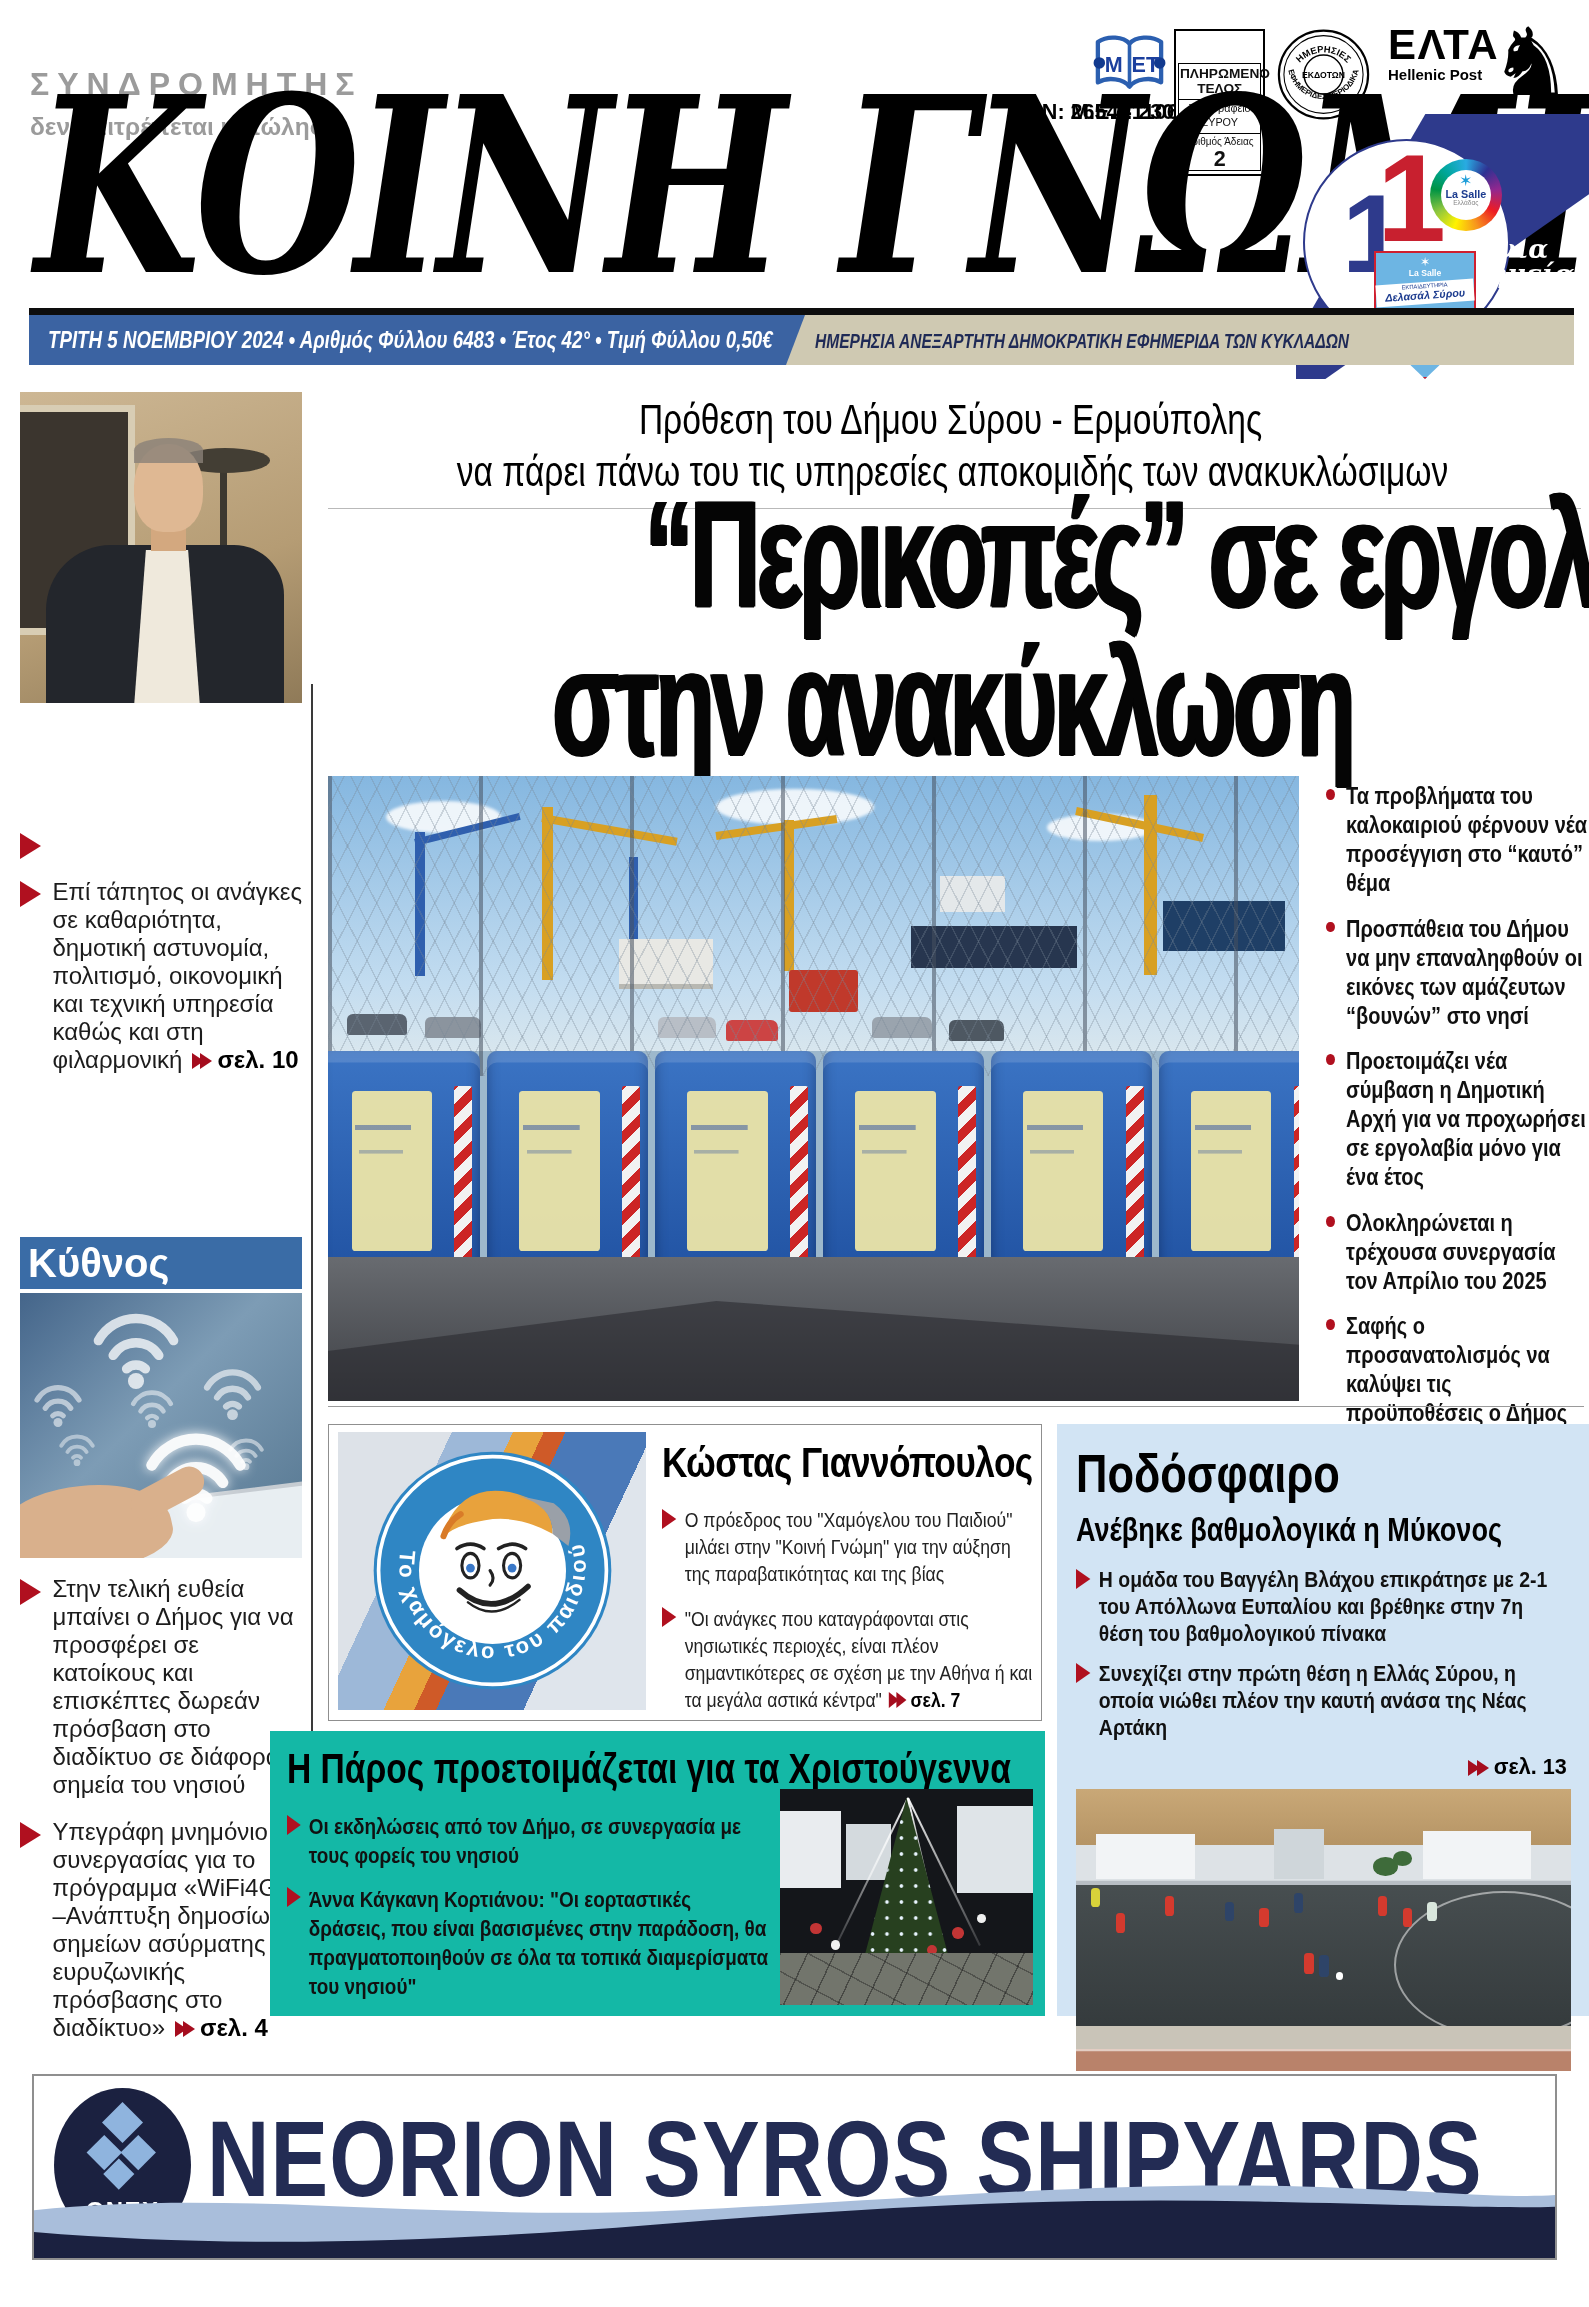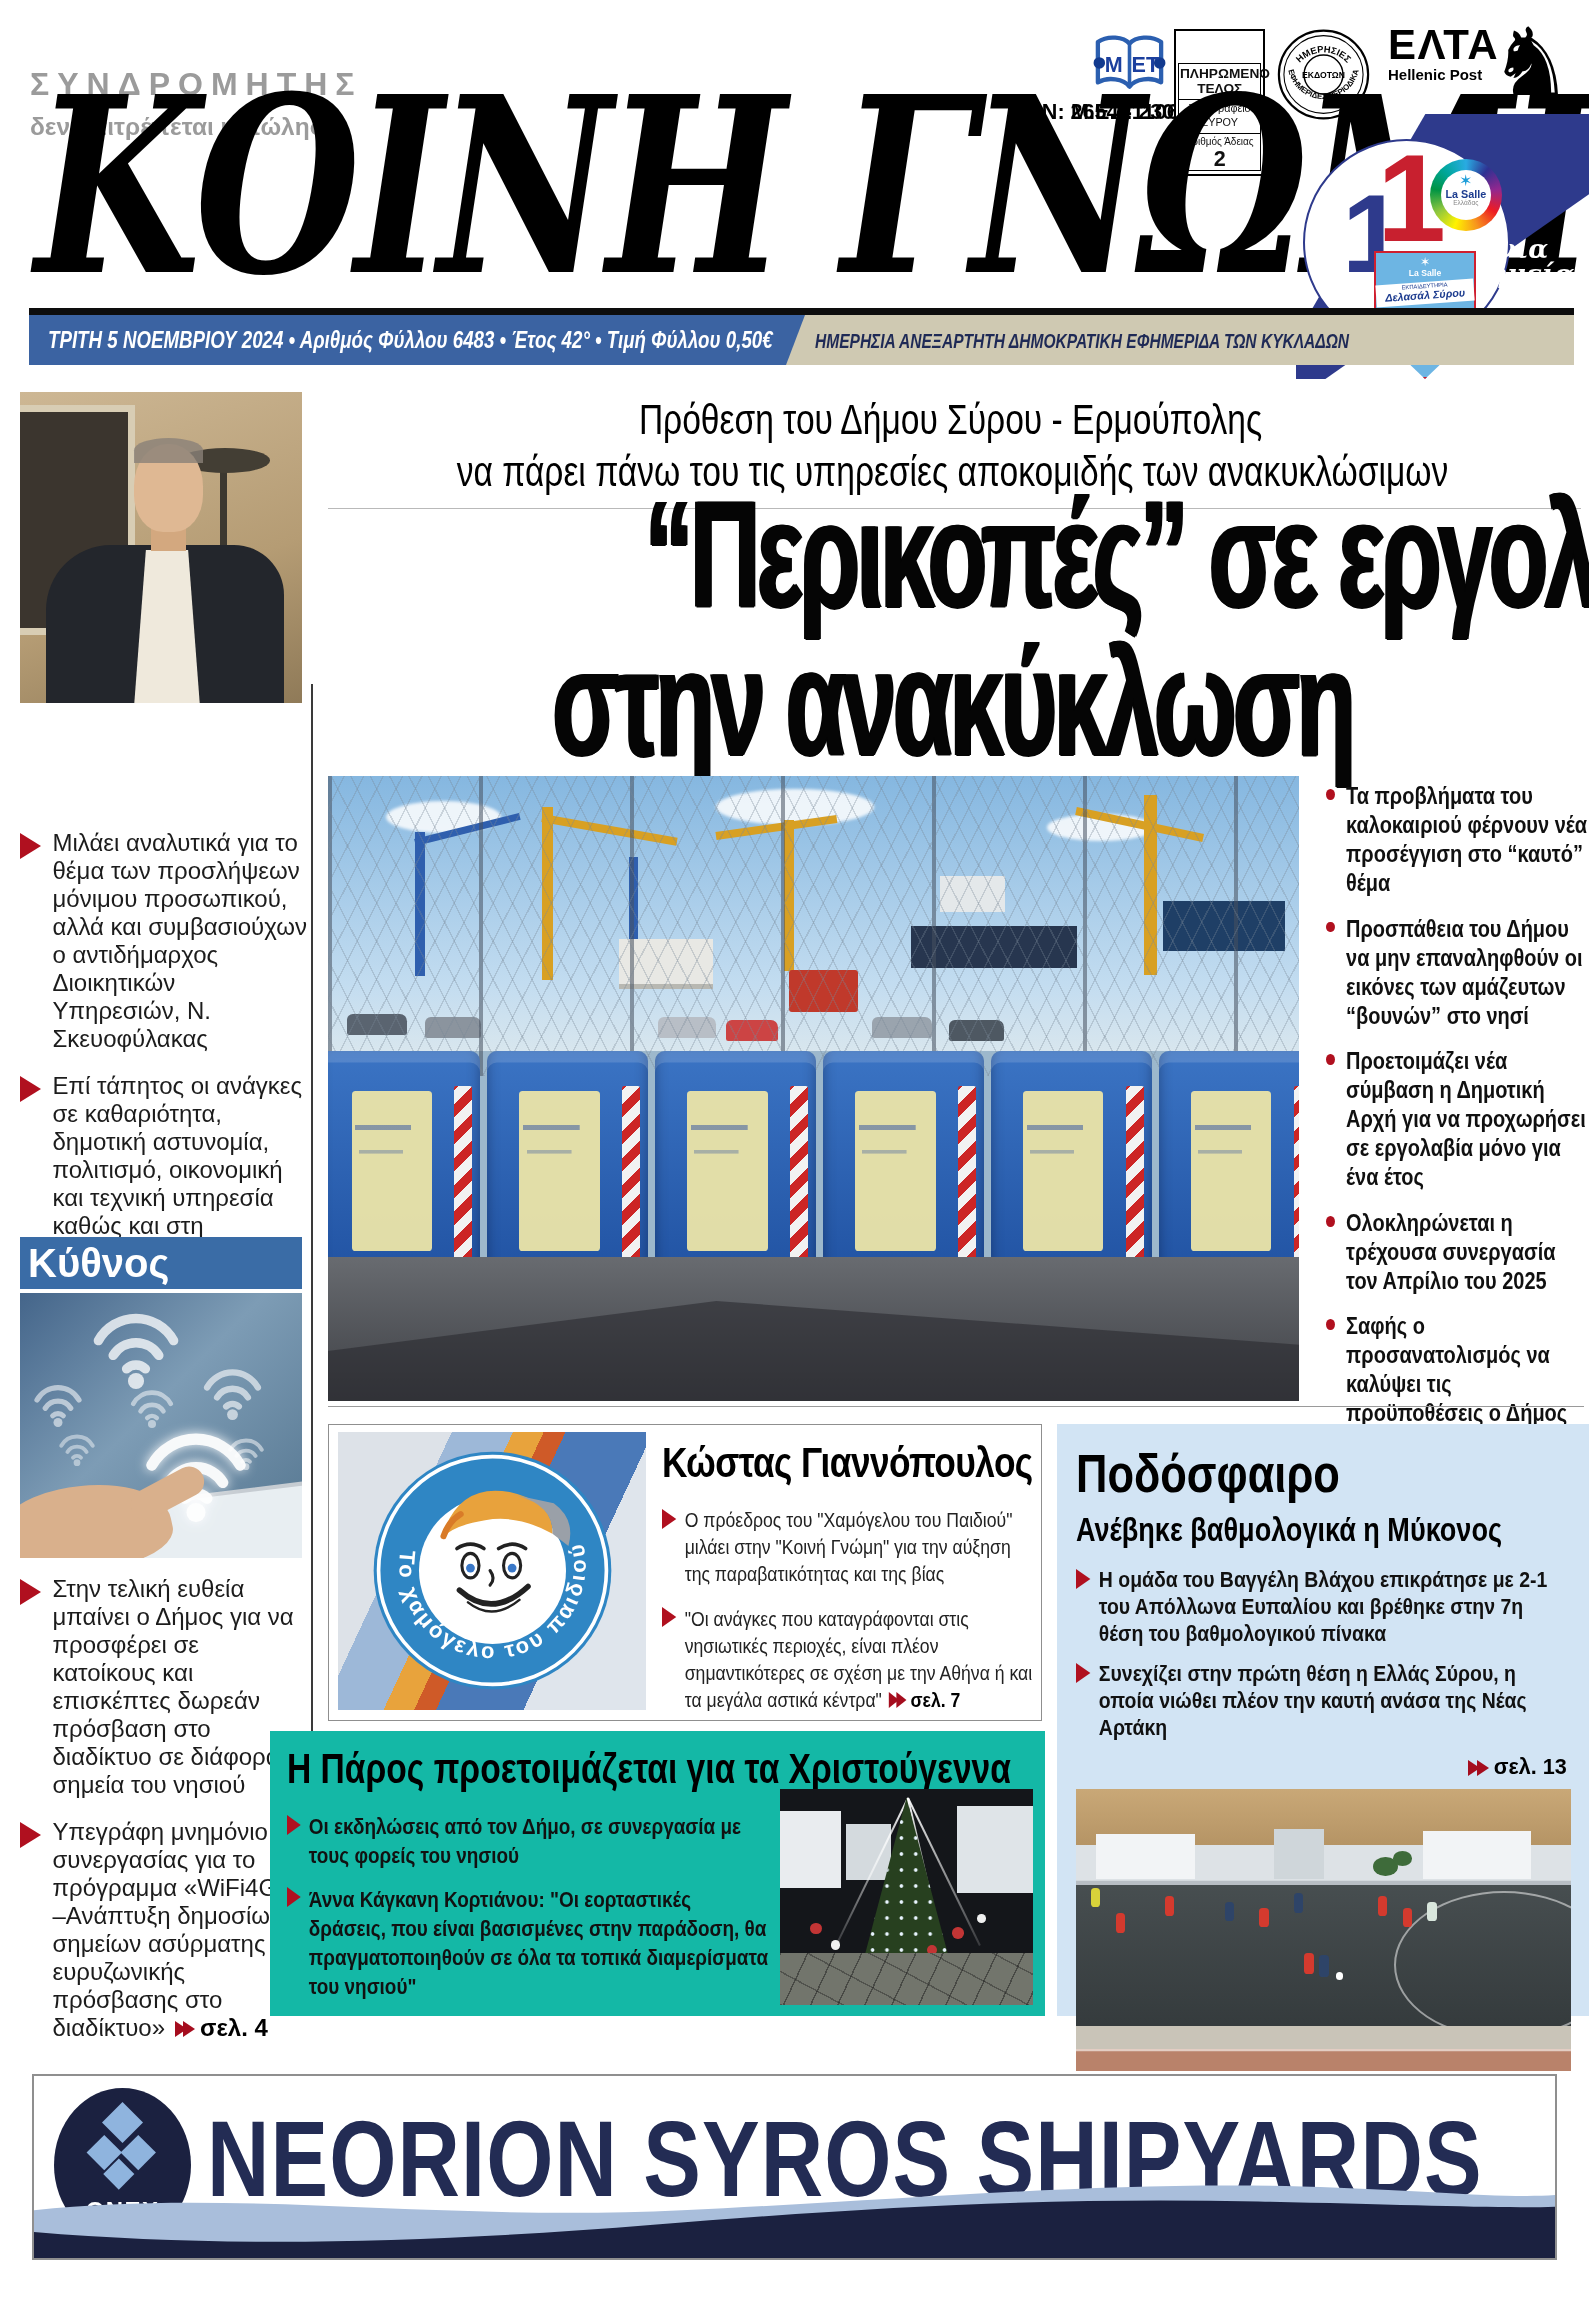--- a/index.html
+++ b/index.html
@@ -319,21 +319,20 @@
     <div class="port-shirt"></div>
     <div class="port-neck"></div>
     <div class="port-head"></div>
     <div class="port-hair"></div>
   </div>
 
 
   <div class="abs sidebul">
     <div class="sbul">
       <span class="tri"></span>
-      <div class="btxt"><span>Μιλάει αναλυτικά για το θέμα των προσλήψεων μόνιμου προσωπικού, αλλά και συμβασιούχων ο αντιδήμαρχος Διοικητικών Υπηρεσιών, Ν. Σκευοφύλακας</span></div>
     </div>
     <div class="sbul">
       <span class="tri"></span>
       <div class="btxt"><span>Επί τάπητος οι ανάγκες σε καθαριότητα, δημοτική αστυνομία, πολιτισμό, οικονομική και τεχνική υπηρεσία καθώς και στη φιλαρμονική</span>
         <span class="pref"><span class="pgarr"></span><span class="pgarr"></span><span class="pgtxt">σελ. 10</span></span>
       </div>
     </div>
   </div>
 
   <div class="abs kythbar">Κύθνος</div>

